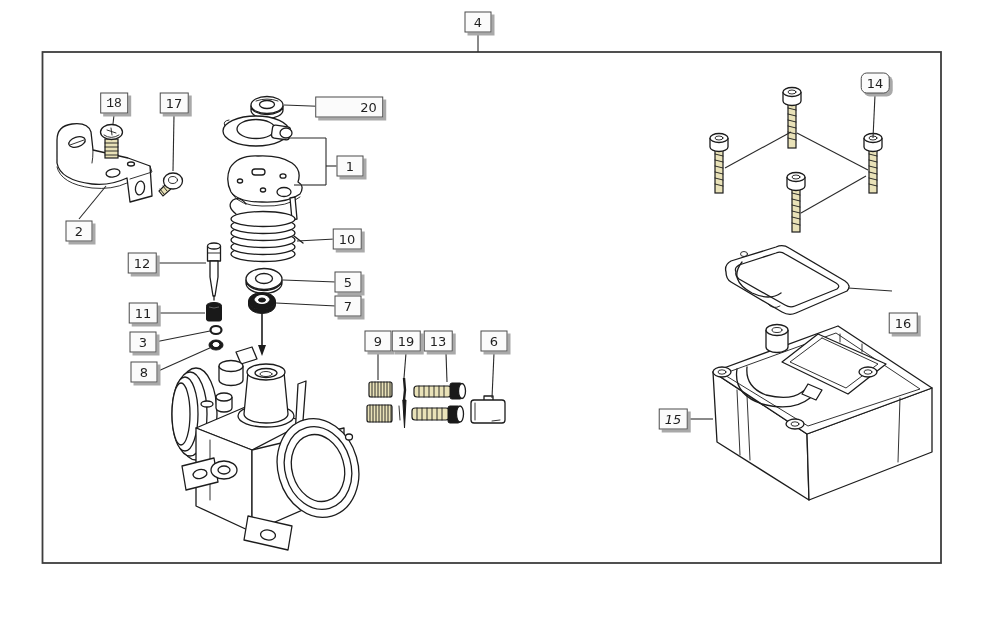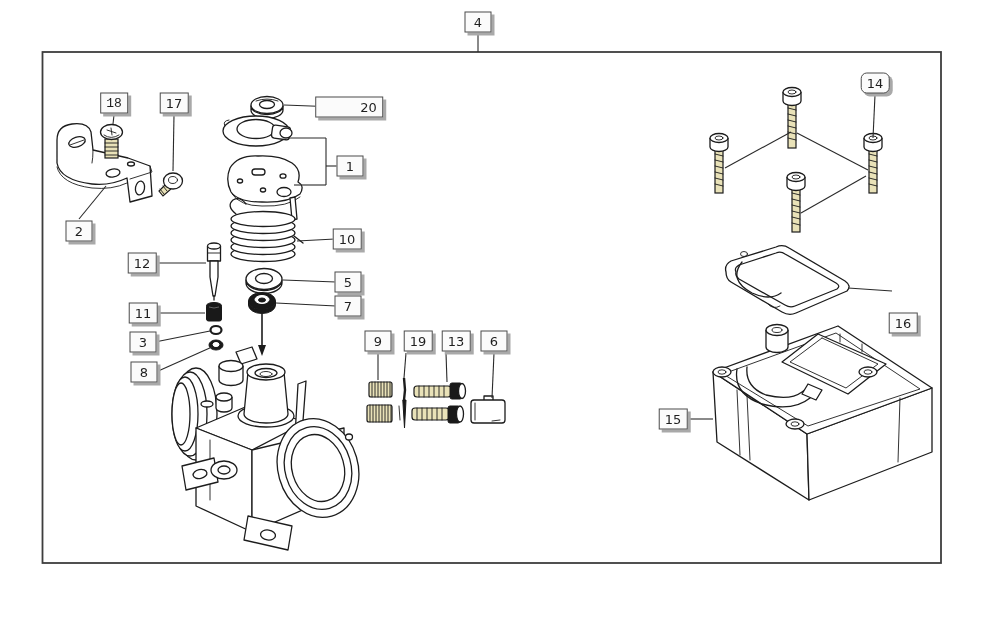--- a/index.html
+++ b/index.html
@@ -291,20 +291,20 @@
       <div class="callout" style="left: 349px; top: 107px; padding-left: 44px;">20</div>
       <div class="callout" style="left: 350px; top: 166px;">1</div>
       <div class="callout" style="left: 347px; top: 239px; text-align: right;">10</div>
       <div class="callout" style="left: 142px; top: 263px;">12</div>
       <div class="callout" style="left: 348px; top: 282px;">5</div>
       <div class="callout" style="left: 348px; top: 306px;">7</div>
       <div class="callout" style="left: 143px; top: 313px; text-align: right;">11</div>
       <div class="callout" style="left: 143px; top: 342px;">3</div>
       <div class="callout" style="left: 144px; top: 372px;">8</div>
       <div class="callout" style="left: 378px; top: 341px;">9</div>
-      <div class="callout" style="left: 406px; top: 341px; margin-left: 12px;">19</div>
-      <div class="callout" style="left: 456px; top: 341px;">13</div>
+      <div class="callout" style="left: 406px; top: 341px;">19</div>
+      <div class="callout" style="left: 438px; top: 341px;">13</div>
       <div class="callout" style="left: 494px; top: 341px;">6</div>
       <div class="callout" style="left: 875px; top: 83px; border-radius: 6px;">14</div>
       <div class="callout" style="left: 903px; top: 291px; margin-top: 32px;">16</div>
-      <div class="callout" style="left: 673px; top: 419px;">15</div>
+      <div class="callout" style="left: 673px; top: 419px; font-style: italic;">15</div>
     </div>
 </div>
 
 </body></html>

